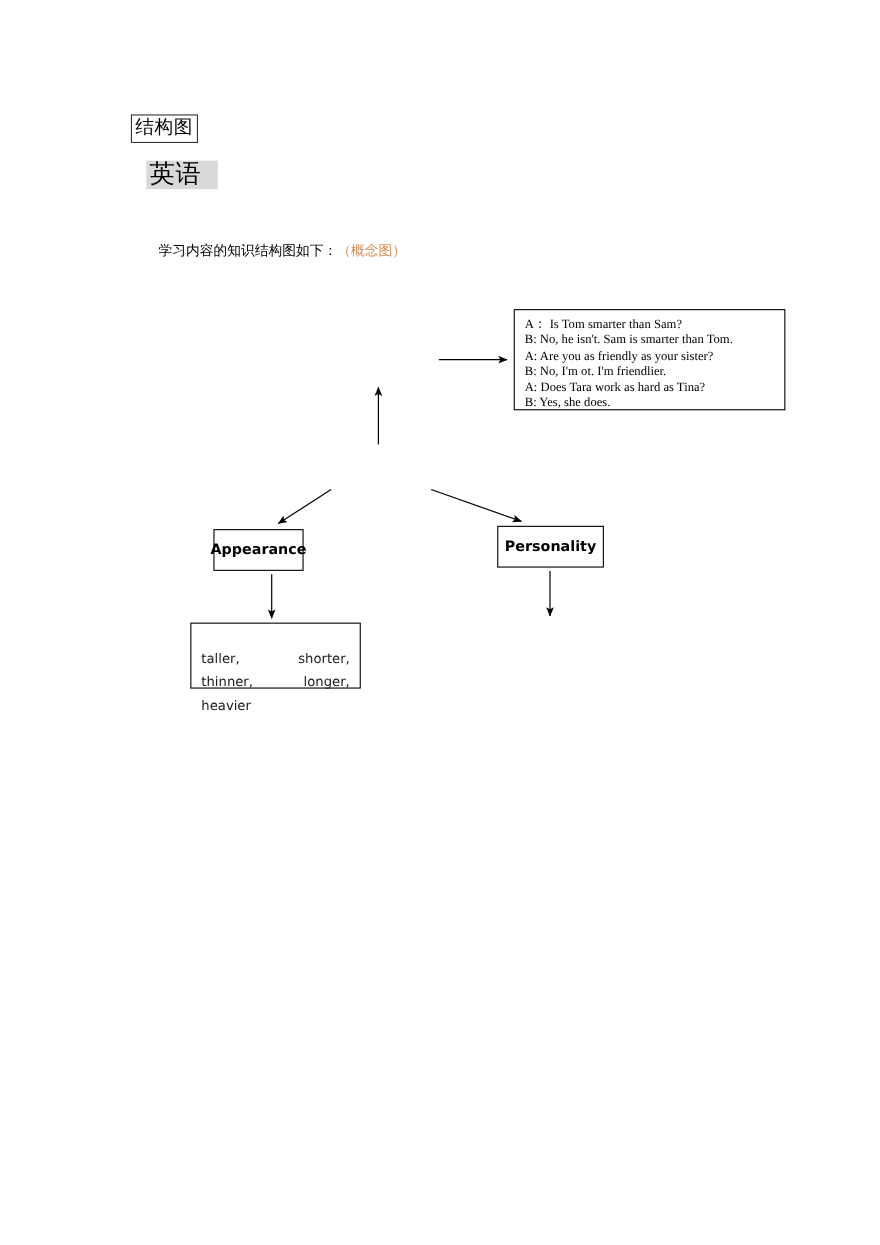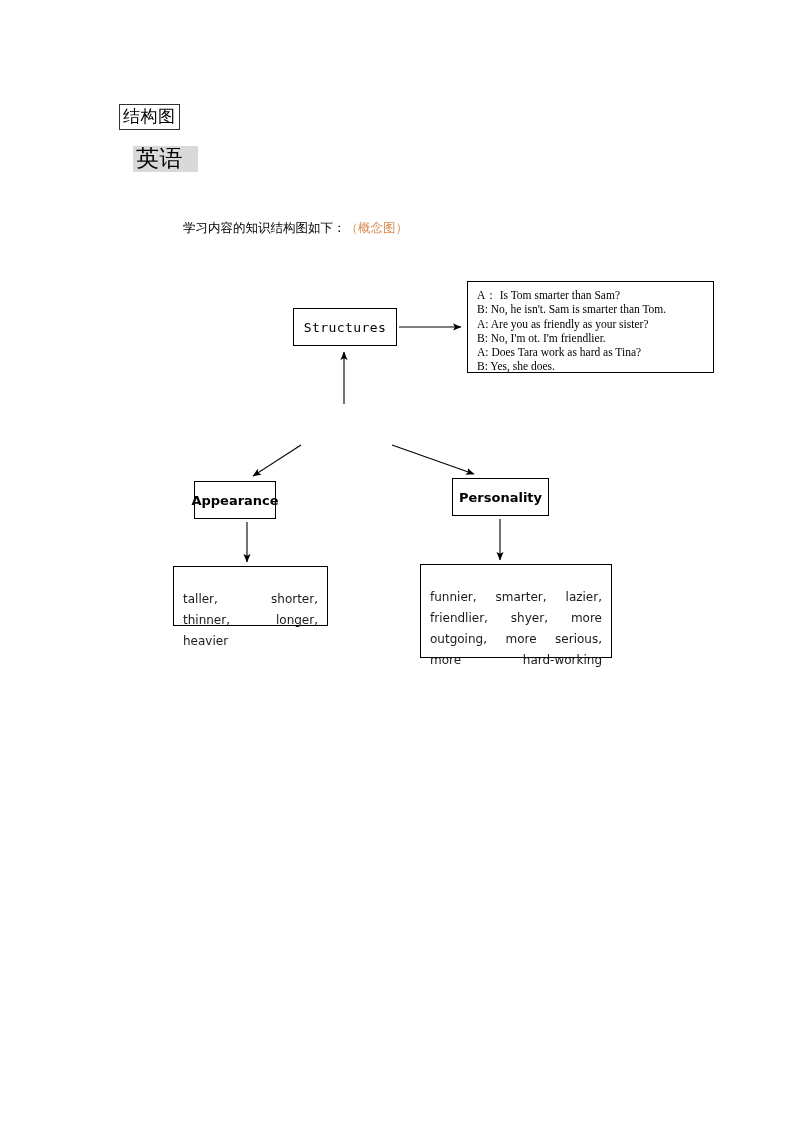--- a/index.html
+++ b/index.html
@@ -55,21 +55,20 @@
 
   
   .caption-line {
     position: absolute;
     left: 144px;
     top: 219px;
     font-family: "DejaVu Serif", "Liberation Serif", serif;
     font-size: 12.5px;
     line-height: 18px;
     white-space: nowrap;
-    margin-left: 39px;
   }
   .caption-line .caption-main { color: #000000; }
   .caption-line .caption-note { color: #d98b52; }
 
   
   .node {
     position: absolute;
     box-sizing: border-box;
     border: 1px solid #000000;
     background: #ffffff;
@@ -206,23 +205,20 @@
 
     <line x1="301" y1="445" x2="253" y2="476" stroke="#000000" stroke-width="1.1" marker-end="url(#ah)"></line>
 
     <line x1="392" y1="445" x2="474" y2="474" stroke="#000000" stroke-width="1.1" marker-end="url(#ah)"></line>
 
     <line x1="247" y1="522" x2="247" y2="562" stroke="#000000" stroke-width="1.1" marker-end="url(#ah)"></line>
 
     <line x1="500" y1="519" x2="500" y2="560" stroke="#000000" stroke-width="1.1" marker-end="url(#ah)"></line>
   </svg>
 
-  <div class="node node-structures">
-    <span>Structures</span>
-  </div>
 
 
   <div class="node node-appearance">
     <span>Appearance</span>
   </div>
 
   <div class="node node-personality">
     <span>Personality</span>
   </div>
 
@@ -232,17 +228,14 @@
     <div class="dlg-line">A: Are you as friendly as your sister?</div>
     <div class="dlg-line">B: No, I'm ot. I'm friendlier.</div>
     <div class="dlg-line">A: Does Tara work as hard as Tina?</div>
     <div class="dlg-line">B: Yes, she does.</div>
   </div>
 
   <div class="list-box list-appearance">
     <div class="just-inner">taller, shorter, thinner, longer, heavier</div>
   </div>
 
-  <div class="list-box list-personality">
-    <div class="just-inner">funnier, smarter, lazier, friendlier, shyer, more outgoing, more serious, more hard-working</div>
-  </div>
 
 </div>
 
 </body></html>

